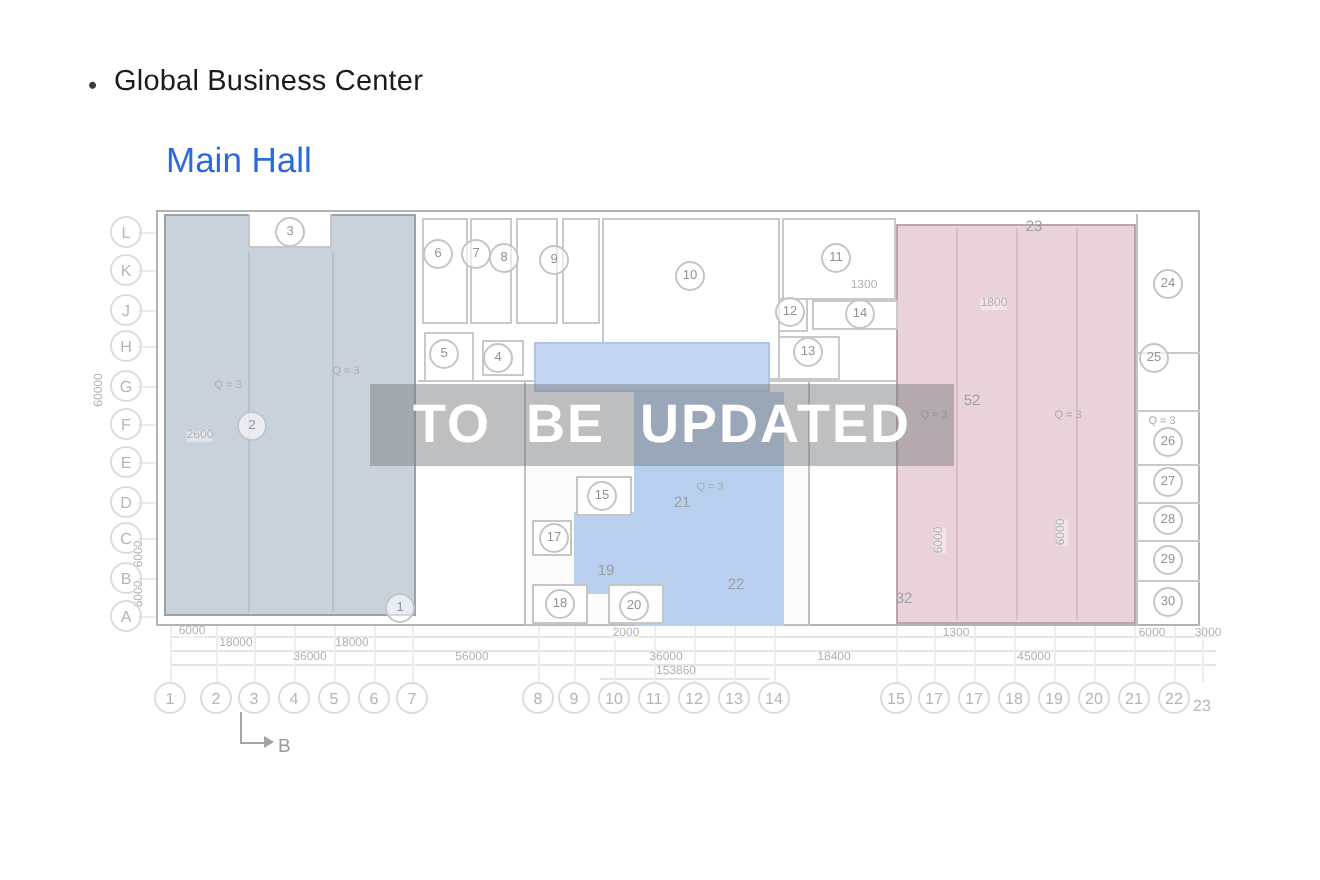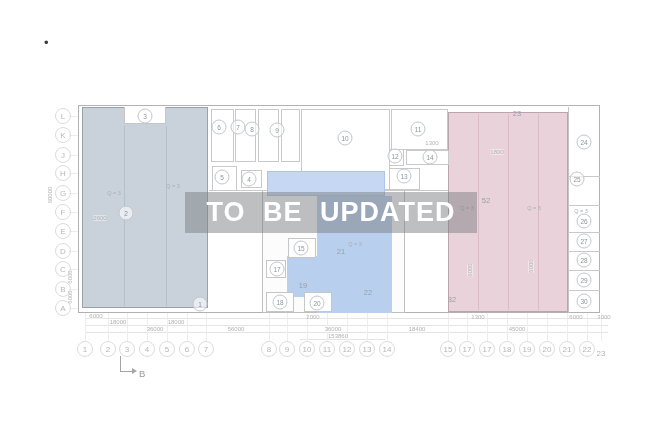--- a/index.html
+++ b/index.html
@@ -77,20 +77,22 @@
   .bm-h{left:120px;top:371px;width:13px;height:1px;background:#a5a5a5;z-index:5}
   .bm-arrow{left:132px;top:368px;width:0;height:0;border-top:3.5px solid transparent;
     border-bottom:3.5px solid transparent;border-left:5px solid #a5a5a5;z-index:5}
   .bm-label{position:absolute;left:139px;top:368px;font-size:9.5px;color:#9a9a9a;z-index:5}
 </style>
 </head>
 <body>
 
 <div id="header">
   <span class="bullet">•</span>
+  <span class="crumb-title">Global Business Center</span>
+  <a class="hall-link">Main Hall</a>
 </div>
 
 <div id="plan">
 
   <div class="w outline"></div>
   <div class="w zone-left"></div>
   <div class="w zone-left-notch"></div>
   <div class="w lv1"></div>
   <div class="w lv2"></div>
   <div class="w room r6"></div>

